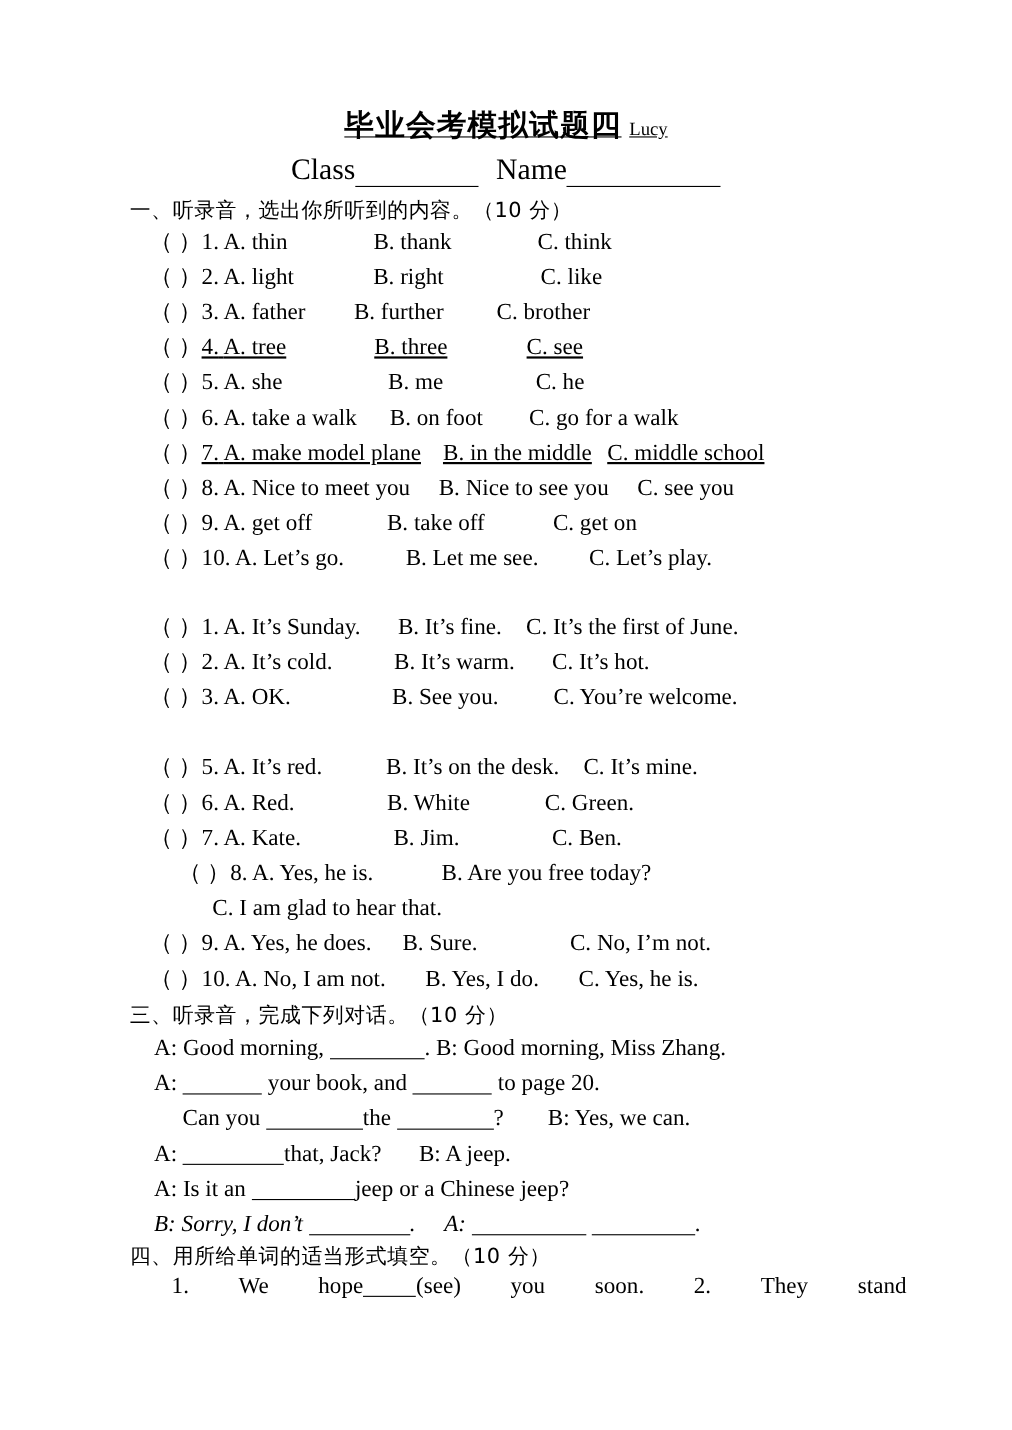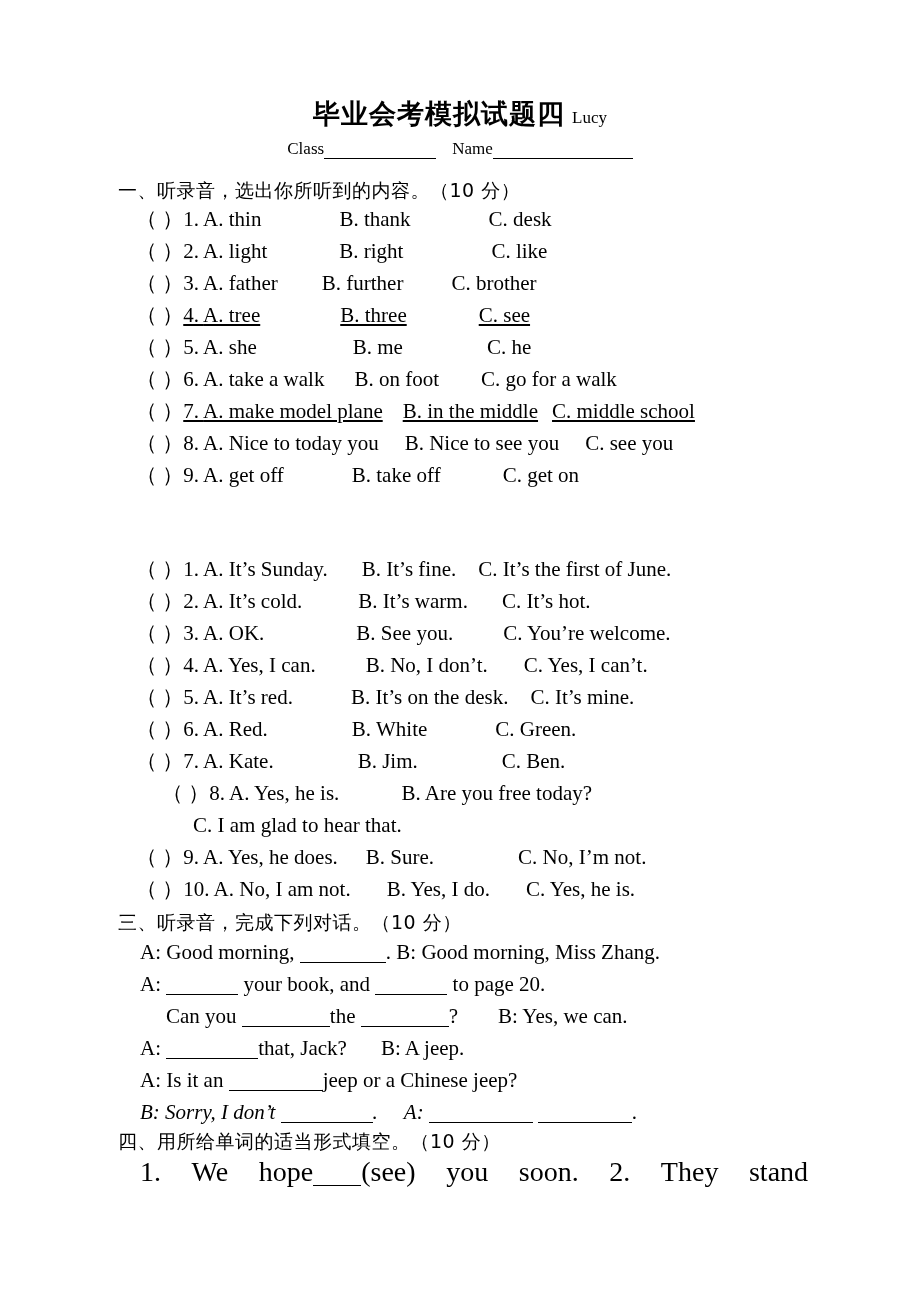--- a/index.html
+++ b/index.html
@@ -25,41 +25,42 @@
   }
 
   
   .title-line {
     position: absolute;
     left: 0;
     top: 96px;
     width: 920px;
     text-align: center;
     white-space: nowrap;
+    text-decoration: underline;
   }
   .title-cn {
     font-family: "DejaVu Sans", "Liberation Sans", sans-serif;
     font-size: 27px;
     font-weight: bold;
     letter-spacing: 1px;
   }
   .title-en {
     font-size: 17px;
     font-family: "Liberation Serif", serif;
     vertical-align: baseline;
     padding-left: 7px;
   }
 
   .namebar {
     position: absolute;
     left: 0;
     top: 139px;
     width: 920px;
     text-align: center;
-    font-size: 17px;
+    font-size: 27px;
     white-space: nowrap;
   }
   .namebar .blank-s {
     display: inline-block;
     width: 112px;
     border-bottom: 1.6px solid #000;
     height: 1.05em;
     vertical-align: bottom;
   }
   .namebar .blank-l {
@@ -117,24 +118,24 @@
   .ul {
     display: inline-block;
     border-bottom: 1.6px solid #000;
     height: 1.0em;
     vertical-align: bottom;
   }
 
   
   .lastline {
     position: absolute;
-    left: 140px;
+    left: 156px;
     top: 1157px;
     width: 668px;
-    font-size: 28px;
+    font-size: 21px;
     text-align: justify;
     text-align-last: justify;
     white-space: nowrap;
     line-height: 1.0;
     font-family: Liberation Serif, serif;
   }
   .lastline .seg { display: inline-block; }
 </style>
 </head>
 <body>
@@ -146,21 +147,21 @@
   </div>
 
   <div class="namebar">
     <span>Class</span><span class="blank-s"></span><span class="gap"></span><span>Name</span><span class="blank-l"></span>
   </div>
 
   <div class="sec-head" style="top:178px;">一、听录音，选出你所听到的内容。（10 分）</div>
 
   <div class="qrow" style="top:209px;">
     <span class="paren">（  ）</span><span>1.</span>
-    <span>A. thin</span><span class="sp" style="width:78px"></span><span>B. thank</span><span class="sp" style="width:78px"></span><span>C. desk</span>
+    <span>A. thin</span><span class="sp" style="width:78px"></span><span>B. thank</span><span class="sp" style="width:78px"></span><span>C. think</span>
   </div>
 
   <div class="qrow" style="top:241px;">
     <span class="paren">（  ）</span><span>2.</span>
     <span>A. light</span><span class="sp" style="width:72px"></span><span>B. right</span><span class="sp" style="width:88px"></span><span>C. like</span>
   </div>
 
   <div class="qrow" style="top:273px;">
     <span class="paren">（  ）</span><span>3.</span>
     <span>A. father</span><span class="sp" style="width:44px"></span><span>B. further</span><span class="sp" style="width:48px"></span><span>C. brother</span>
@@ -181,49 +182,49 @@
     <span>A. take a walk</span><span class="sp" style="width:30px"></span><span>B. on foot</span><span class="sp" style="width:42px"></span><span>C. go for a walk</span>
   </div>
 
   <div class="qrow" style="top:401px;text-decoration:underline;">
     <span class="paren">（  ）</span><span>7.</span>
     <span>A. make model plane</span><span class="sp" style="width:20px"></span><span>B. in the middle</span><span class="sp" style="width:14px"></span><span>C. middle school</span>
   </div>
 
   <div class="qrow" style="top:433px;">
     <span class="paren">（  ）</span><span>8.</span>
-    <span>A. Nice to today you</span><span class="sp" style="width:26px"></span><span>B. Nice to see you</span><span class="sp" style="width:26px"></span><span>C. see you</span>
+    <span>A. Nice to meet you</span><span class="sp" style="width:26px"></span><span>B. Nice to see you</span><span class="sp" style="width:26px"></span><span>C. see you</span>
   </div>
 
   <div class="qrow" style="top:465px;">
     <span class="paren">（  ）</span><span>9.</span>
     <span>A. get off</span><span class="sp" style="width:68px"></span><span>B. take off</span><span class="sp" style="width:62px"></span><span>C. get on</span>
   </div>
 
+  <div class="qrow" style="top:497px;">
+    <span class="paren">（  ）</span><span>10.</span>
+    <span>A. Let’s go.</span><span class="sp" style="width:56px"></span><span>B. Let me see.</span><span class="sp" style="width:46px"></span><span>C. Let’s play.</span>
+  </div>
 
 
   <div class="qrow" style="top:559px;">
     <span class="paren">（  ）</span><span>1.</span>
     <span>A. It’s Sunday.</span><span class="sp" style="width:34px"></span><span>B. It’s fine.</span><span class="sp" style="width:22px"></span><span>C. It’s the first of June.</span>
   </div>
 
   <div class="qrow" style="top:591px;">
     <span class="paren">（  ）</span><span>2.</span>
     <span>A. It’s cold.</span><span class="sp" style="width:56px"></span><span>B. It’s warm.</span><span class="sp" style="width:34px"></span><span>C. It’s hot.</span>
   </div>
 
   <div class="qrow" style="top:623px;">
     <span class="paren">（  ）</span><span>3.</span>
     <span>A. OK.</span><span class="sp" style="width:92px"></span><span>B. See you.</span><span class="sp" style="width:50px"></span><span>C. You’re welcome.</span>
   </div>
 
-  <div class="qrow" style="top:655px;">
-    <span class="paren">（  ）</span><span>4.</span>
-    <span>A. Yes, I can.</span><span class="sp" style="width:50px"></span><span>B. No, I don’t.</span><span class="sp" style="width:36px"></span><span>C. Yes, I can’t.</span>
-  </div>
 
   <div class="qrow" style="top:687px;">
     <span class="paren">（  ）</span><span>5.</span>
     <span>A. It’s red.</span><span class="sp" style="width:58px"></span><span>B. It’s on the desk.</span><span class="sp" style="width:22px"></span><span>C. It’s mine.</span>
   </div>
 
   <div class="qrow" style="top:719px;">
     <span class="paren">（  ）</span><span>6.</span>
     <span>A. Red.</span><span class="sp" style="width:84px"></span><span>B. White</span><span class="sp" style="width:68px"></span><span>C. Green.</span>
   </div>

